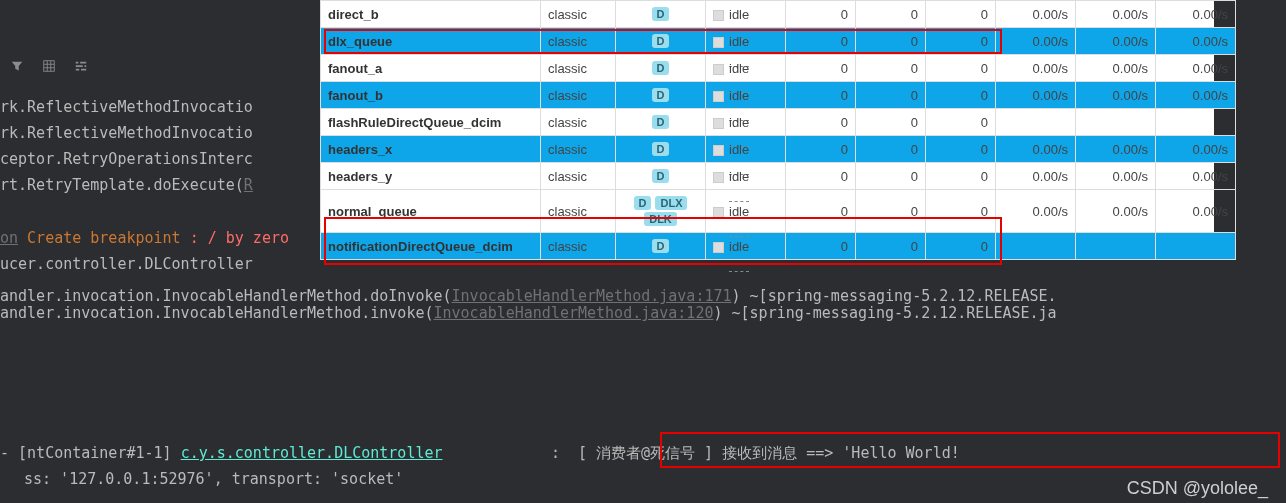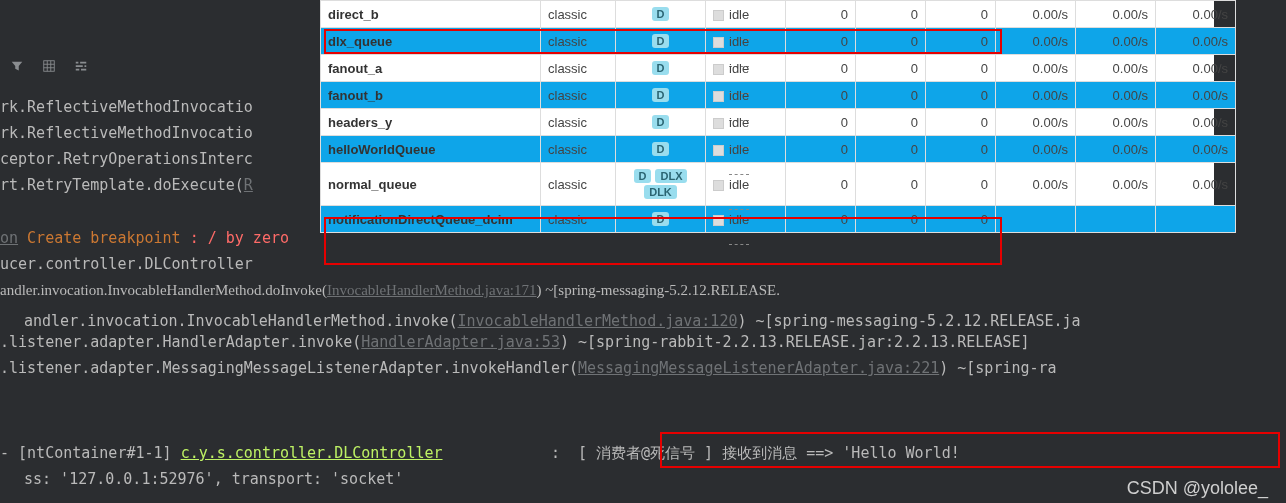--- a/index.html
+++ b/index.html
@@ -24,21 +24,21 @@
   }
   .ide-toolbar {
     position: absolute;
     top: 55px; left: 10px;
     display: flex;
     gap: 18px;
     color: #6f7275;
   }
   .ide-line { position: absolute; left: 0; white-space: pre; }
   .ide-link { color: #6f7275; text-decoration: underline; }
-  .ide-blue { color: #bef264; text-decoration: underline; margin-top: 32px; }
+  .ide-blue { color: #5eead4; text-decoration: underline; margin-top: 32px; }
   .ide-orange { color: #cc7832; }
   .ide-red { color: #ff6b68; }
   .watermark {
     position: absolute;
     bottom: 4px; right: 18px;
     color: #cfcfcf;
     font-family: Arial, sans-serif;
     font-size: 18px;
   }
   
@@ -113,24 +113,22 @@
         </svg></span>
   </div>
 
   <div class="ide-line" style="top:94px;">rk.ReflectiveMethodInvocatio</div>
   <div class="ide-line" style="top:120px;">rk.ReflectiveMethodInvocatio</div>
   <div class="ide-line" style="top:172px;"><span>rt.RetryTemplate.doExecute(</span><span class="ide-link">R</span></div>
   <div class="ide-line" style="top:146px;">ceptor.RetryOperationsInterc</div>
 
   <div class="ide-line" style="top:225px;"><span class="ide-link">on</span><span class="ide-orange"> Create breakpoint </span><span class="ide-red">: / by zero</span></div>
   <div class="ide-line" style="top:251px;">ucer.controller.DLController</div>
-  <div class="ide-line" style="top:277px;font-family:Liberation Serif, serif;"><span>andler.invocation.InvocableHandlerMethod.doInvoke(</span><span class="ide-link">InvocableHandlerMethod.java:171</span><span>) ~[spring-messaging-5.2.12.RELEASE.</span></div>
-  <div class="ide-line" style="top:308px;margin-left:24px;"><span>andler.invocation.InvocableHandlerMethod.invoke(</span><span class="ide-link">InvocableHandlerMethod.java:120</span><span>) ~[spring-messaging-5.2.12.RELEASE.ja</span></div>
-  <div class="ide-line" style="top:329px;"><span>.listener.adapter.HandlerAdapter.invoke(</span><span class="ide-link">HandlerAdapter.java:53</span><span>) ~[spring-rabbit-2.2.13.RELEASE.jar:2.2.13.RELEASE]</span></div>
-  <div class="ide-line" style="top:355px;"><span>.listener.adapter.MessagingMessageListenerAdapter.invokeHandler(</span><span class="ide-link">MessagingMessageListenerAdapter.java:221</span><span>) ~[spring-ra</span></div>
+  <div class="ide-line" style="top:283px;"><span>andler.invocation.InvocableHandlerMethod.doInvoke(</span><span class="ide-link">InvocableHandlerMethod.java:171</span><span>) ~[spring-messaging-5.2.12.RELEASE.</span></div>
+  <div class="ide-line" style="top:300px;"><span>andler.invocation.InvocableHandlerMethod.invoke(</span><span class="ide-link">InvocableHandlerMethod.java:120</span><span>) ~[spring-messaging-5.2.12.RELEASE.ja</span></div>
 
   <div class="ide-line" style="top:440px;"><span>- [ntContainer#1-1] </span><span class="ide-blue">c.y.s.controller.DLController</span><span>         </span><span>   :  [ 消费者@死信号 ] 接收到消息 ==&gt; 'Hello World!</span></div>
   <div class="ide-line" style="top:466px;margin-left:24px;">ss: '127.0.0.1:52976', transport: 'socket'</div>
 </div>
 
 <div class="rmq">
   <table>
     <colgroup>
       <col class="col-name">
         <col class="col-type">
@@ -186,33 +184,45 @@
           <td style="text-align:center"><span class="tag">D</span></td>
           <td><span class="chk"></span><span class="state-txt">idle</span></td>
           <td class="r">0</td>
           <td class="r">0</td>
           <td class="r">0</td>
           <td class="r">0.00/s</td>
           <td class="r">0.00/s</td>
           <td class="r">0.00/s</td>
         </tr>
         <tr>
+          <td class="name">flashRuleDirectQueue_dcim</td>
+          <td>classic</td>
+          <td style="text-align:center"><span class="tag">D</span></td>
+          <td><span class="chk"></span><span class="state-txt">idle</span></td>
+          <td class="r">0</td>
+          <td class="r">0</td>
+          <td class="r">0</td>
+          <td class="r"></td>
+          <td class="r"></td>
+          <td class="r"></td>
+        </tr>
+        <tr class="alt">
+          <td class="name">headers_x</td>
+          <td>classic</td>
+          <td style="text-align:center"><span class="tag">D</span></td>
+          <td><span class="chk"></span><span class="state-txt">idle</span></td>
+          <td class="r">0</td>
+          <td class="r">0</td>
+          <td class="r">0</td>
+          <td class="r">0.00/s</td>
+          <td class="r">0.00/s</td>
+          <td class="r">0.00/s</td>
+        </tr>
+        <tr>
           <td class="name">headers_y</td>
-          <td>classic</td>
-          <td style="text-align:center"><span class="tag">D</span></td>
-          <td><span class="chk"></span><span class="state-txt">idle</span></td>
-          <td class="r">0</td>
-          <td class="r">0</td>
-          <td class="r">0</td>
-          <td class="r">0.00/s</td>
-          <td class="r">0.00/s</td>
-          <td class="r">0.00/s</td>
-        </tr>
-        <tr class="alt">
-          <td class="name">helloWorldQueue</td>
           <td>classic</td>
           <td style="text-align:center"><span class="tag">D</span></td>
           <td><span class="chk"></span><span class="state-txt">idle</span></td>
           <td class="r">0</td>
           <td class="r">0</td>
           <td class="r">0</td>
           <td class="r">0.00/s</td>
           <td class="r">0.00/s</td>
           <td class="r">0.00/s</td>
         </tr>

